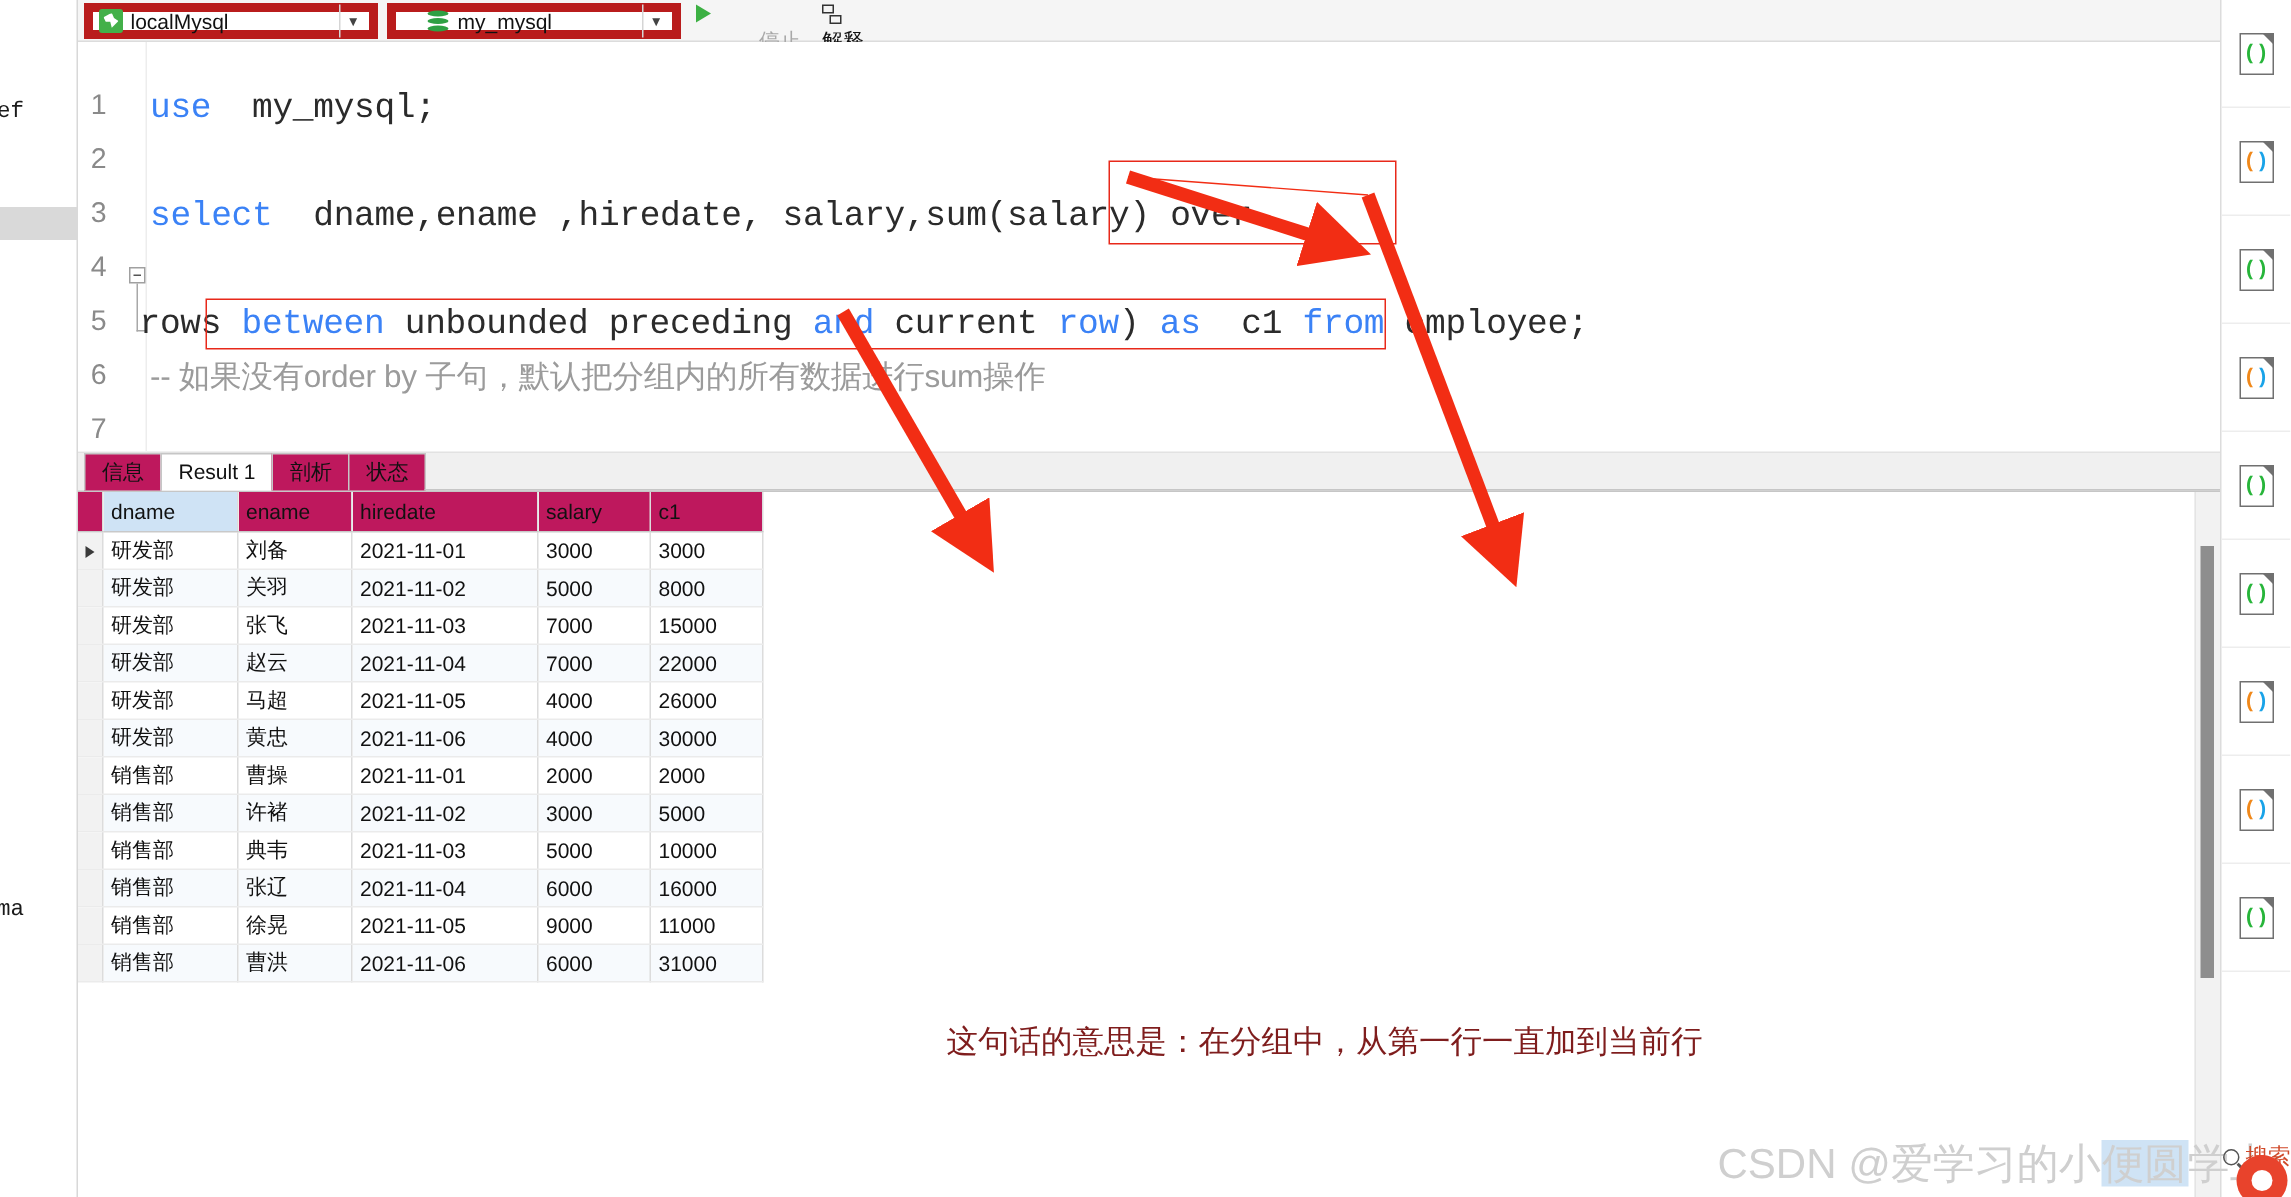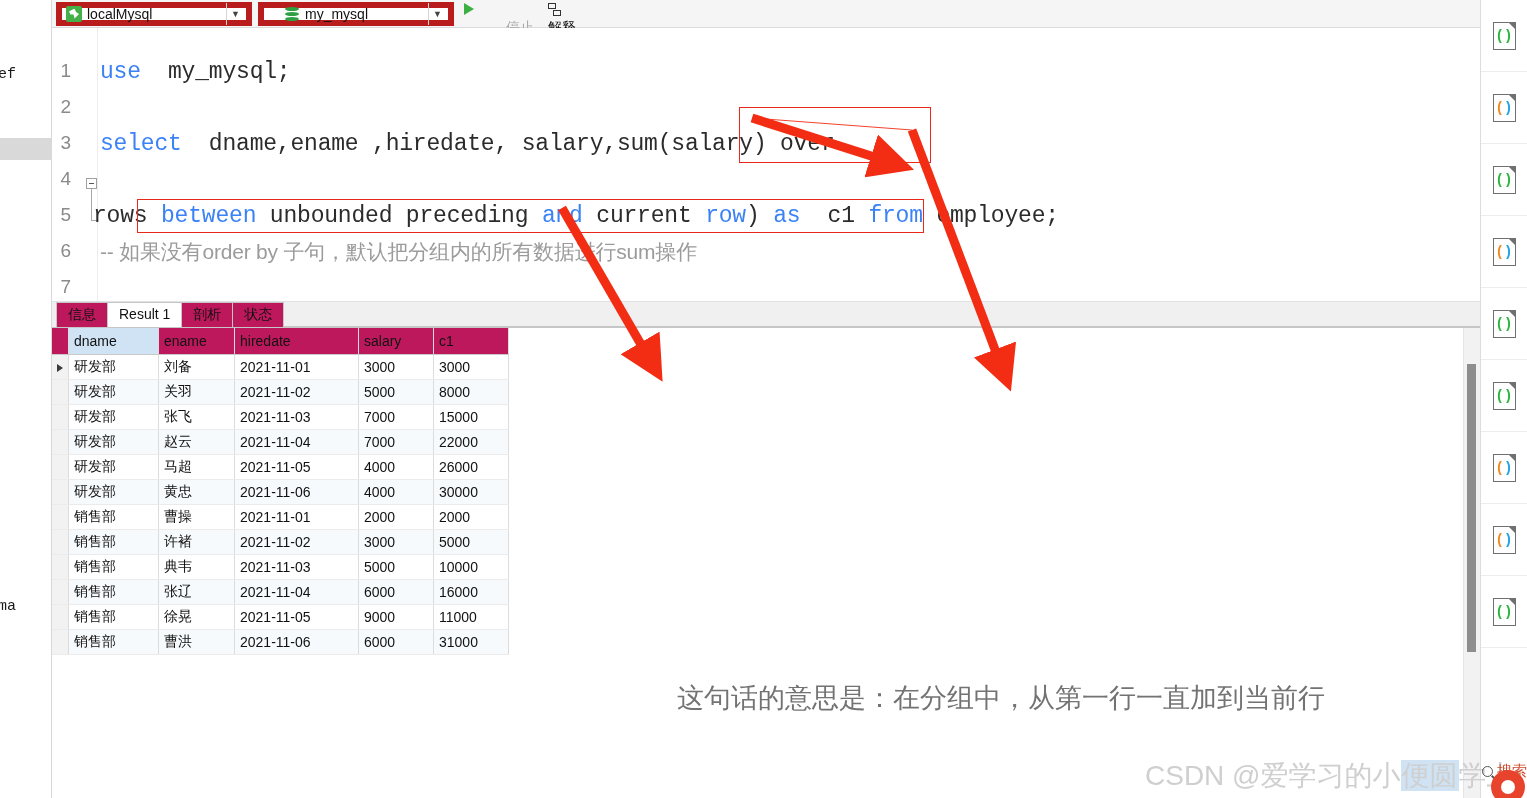--- a/index.html
+++ b/index.html
@@ -187,21 +187,21 @@
   }
   th.marker-h { background:#f2f2f2; padding:0; }
   .rowptr {
     display:inline-block; width:0;height:0;
     border-left:6px solid #3a3a3a;
     border-top:4px solid transparent;border-bottom:4px solid transparent;
   }
 
   
   #anno-text {
-    position:absolute; left:625px; top:378px; font-size:27px; color:#737373;
+    position:absolute; left:579px; top:378px; font-size:21px; color:#7f1d1d;
     white-space:nowrap; z-index:30;
   }
 
   
   #grid-scroll {
     position:absolute; right:0; top:26px; width:17px; bottom:36px;
     background:#f2f2f2; border-left:1px solid #e4e4e4;
   }
   #grid-scroll-thumb {
     position:absolute; left:3px; top:36px; width:9px; height:288px;

